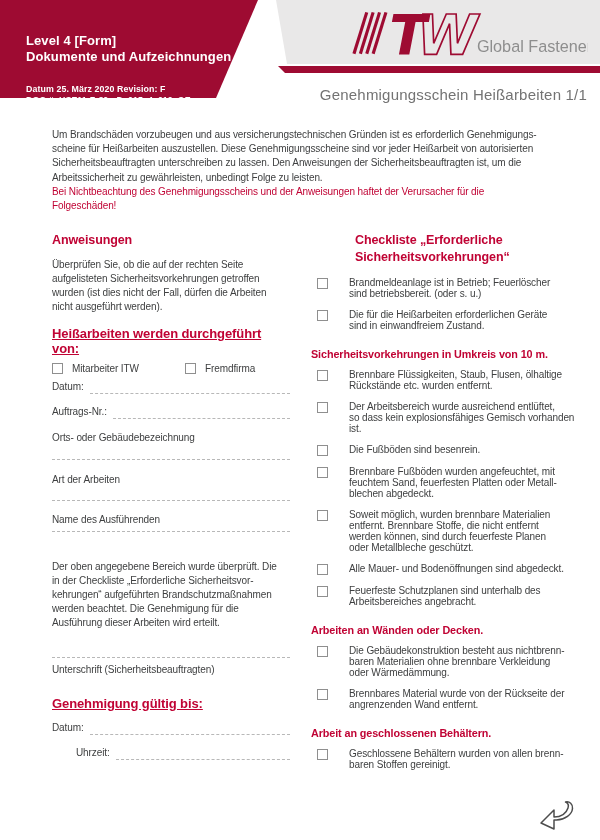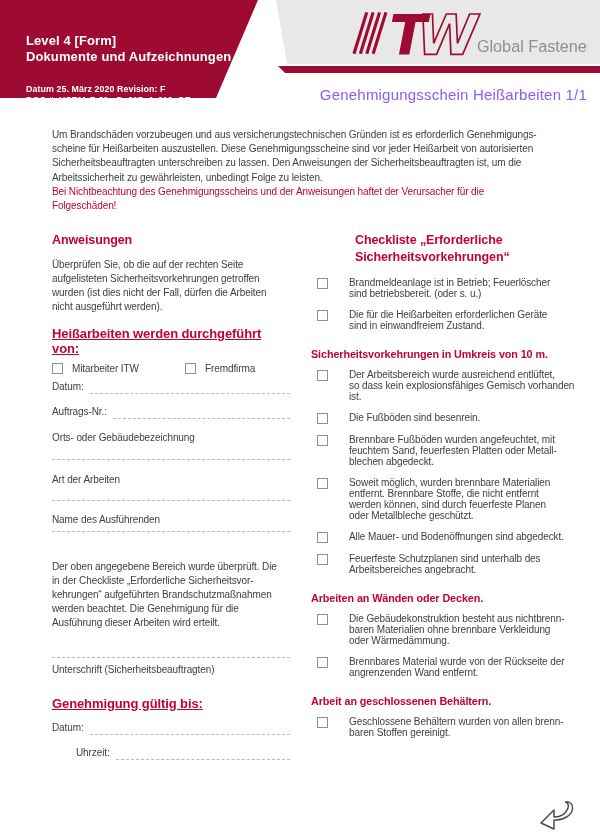--- a/index.html
+++ b/index.html
@@ -25,21 +25,21 @@
   .red-band {
     position:absolute; top:66px; left:270px; right:0; height:7px;
     background:#9E0B32;
     clip-path:polygon(8px 0, 100% 0, 100% 100%, 15px 100%);
   }
   .logo { position:absolute; top:8px; left:352px; width:236px; height:52px; }
   .logo-letter { font-family:"DejaVu Sans", sans-serif; font-weight:bold; font-style:italic; font-size:56px; }
   .logo-tagline-t { font-family:"Liberation Sans", sans-serif; font-size:16.5px; }
   .doc-title {
     position:absolute; top:86px; right:13px;
-    font-size:15px; color:#8b5cf6; letter-spacing:0.2px;
+    font-size:15px; color:#737373; letter-spacing:0.2px;
   }
 
   
   .content { padding:13px 25px 0 52px; font-size:10px; letter-spacing:-0.1px; }
   .body-p { font-size:10px; line-height:14.2px; white-space:pre-line; }
   .warning { color:#C00334; }
   .columns { display:flex; margin-top:19px; }
   .col-left { width:246px; flex-shrink:0; padding-right:8px; }
   .col-right { flex:1; padding-left:13px; }
 
@@ -202,20 +202,25 @@
         <div class="check-item">
           <span class="checkbox"></span>
           <span class="txt">Die für die Heißarbeiten erforderlichen Geräte
 sind in einwandfreiem Zustand.</span>
         </div>
 
         <div class="group-subhead">Sicherheitsvorkehrungen in Umkreis von 10 m.</div>
 
         <div class="check-item">
           <span class="checkbox"></span>
+          <span class="txt">Brennbare Flüssigkeiten, Staub, Flusen, ölhaltige
+Rückstände etc. wurden entfernt.</span>
+        </div>
+        <div class="check-item">
+          <span class="checkbox"></span>
           <span class="txt">Der Arbeitsbereich wurde ausreichend entlüftet,
 so dass kein explosionsfähiges Gemisch vorhanden
 ist.</span>
         </div>
         <div class="check-item">
           <span class="checkbox"></span>
           <span class="txt">Die Fußböden sind besenrein.</span>
         </div>
         <div class="check-item">
           <span class="checkbox"></span>

